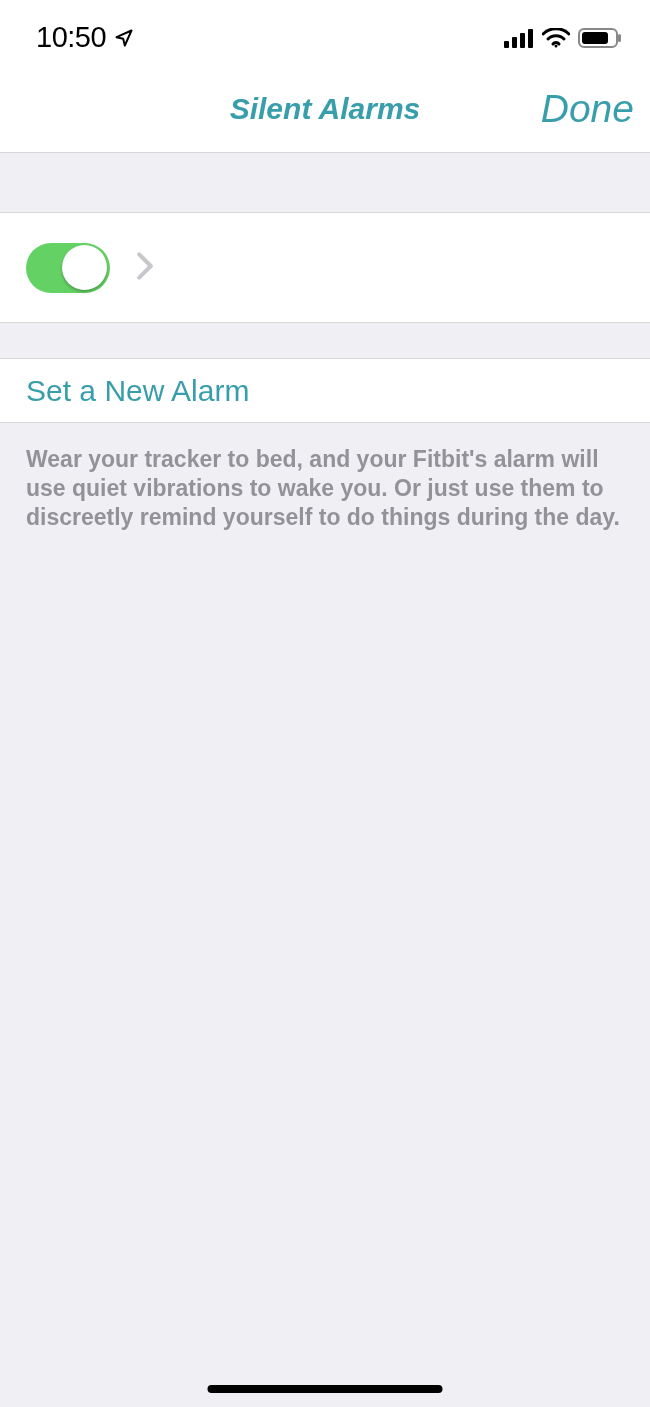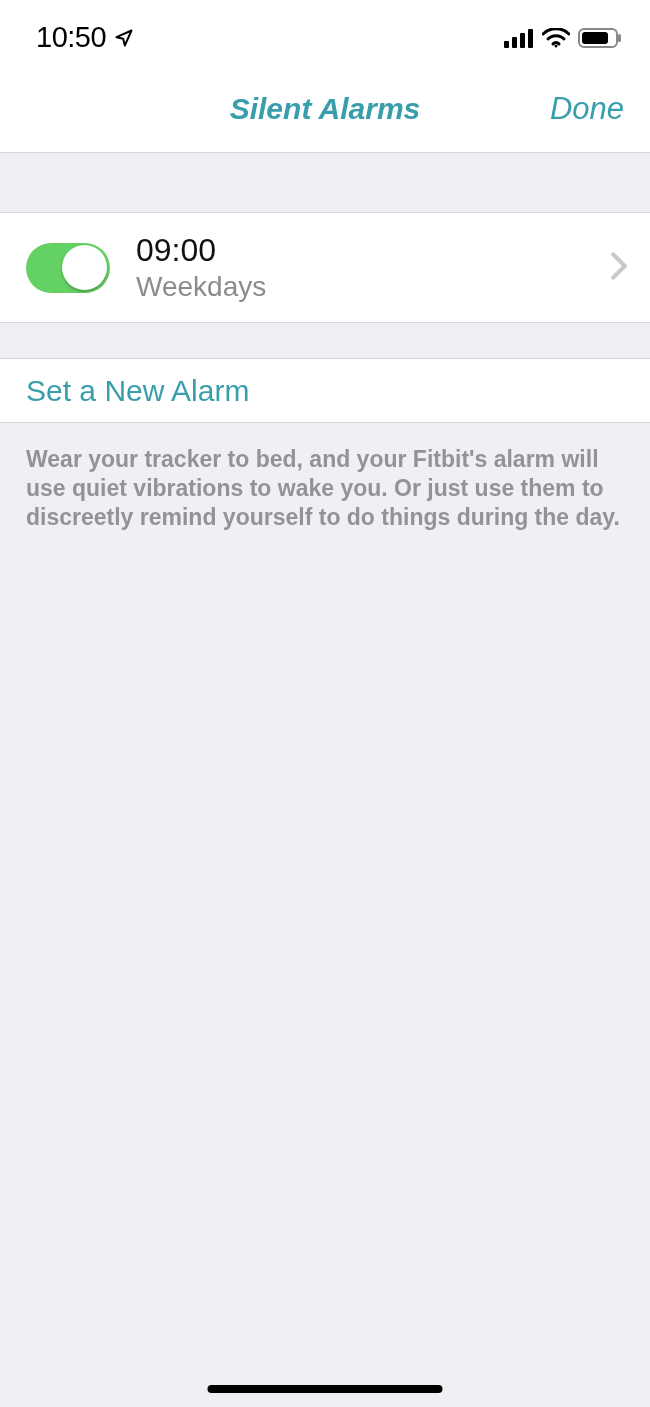--- a/index.html
+++ b/index.html
@@ -50,22 +50,22 @@
     border-bottom: 1px solid #d7d7da;
     font-style: italic;
   }
   .nav-title {
     font-size: 30px;
     font-weight: 600;
     color: #389eab;
   }
   .nav-done {
     position: absolute;
-    right: 26px;
-    font-size: 31px;
+    right: 16px;
+    font-size: 39px;
     font-weight: 500;
     color: #389eab;
     cursor: pointer;
   }
 
   
   .spacer {
     height: 60px;
     background: #efeff4;
     border-bottom: 1px solid #d7d7da;
@@ -206,24 +206,20 @@
 
 <div class="nav-bar">
   <div class="nav-title">Silent Alarms</div>
   <div class="nav-done">Done</div>
 </div>
 
 <div class="spacer"></div>
 
 <div class="row alarm-row">
   <div class="toggle"></div>
-  <div class="alarm-text">
-    <div class="alarm-time">09:00</div>
-    <div class="alarm-days">Weekdays</div>
-  </div>
   <span class="chevron">
     <svg width="18" height="28" viewBox="0 0 14 24">
       <polyline points="2,2 12,12 2,22" fill="none" stroke="#c7c7cc" stroke-width="3.5" stroke-linecap="round" stroke-linejoin="round"></polyline>
     </svg>
   </span>
 </div>
 
 <div class="spacer-small"></div>
 
 <div class="row new-alarm-row">

